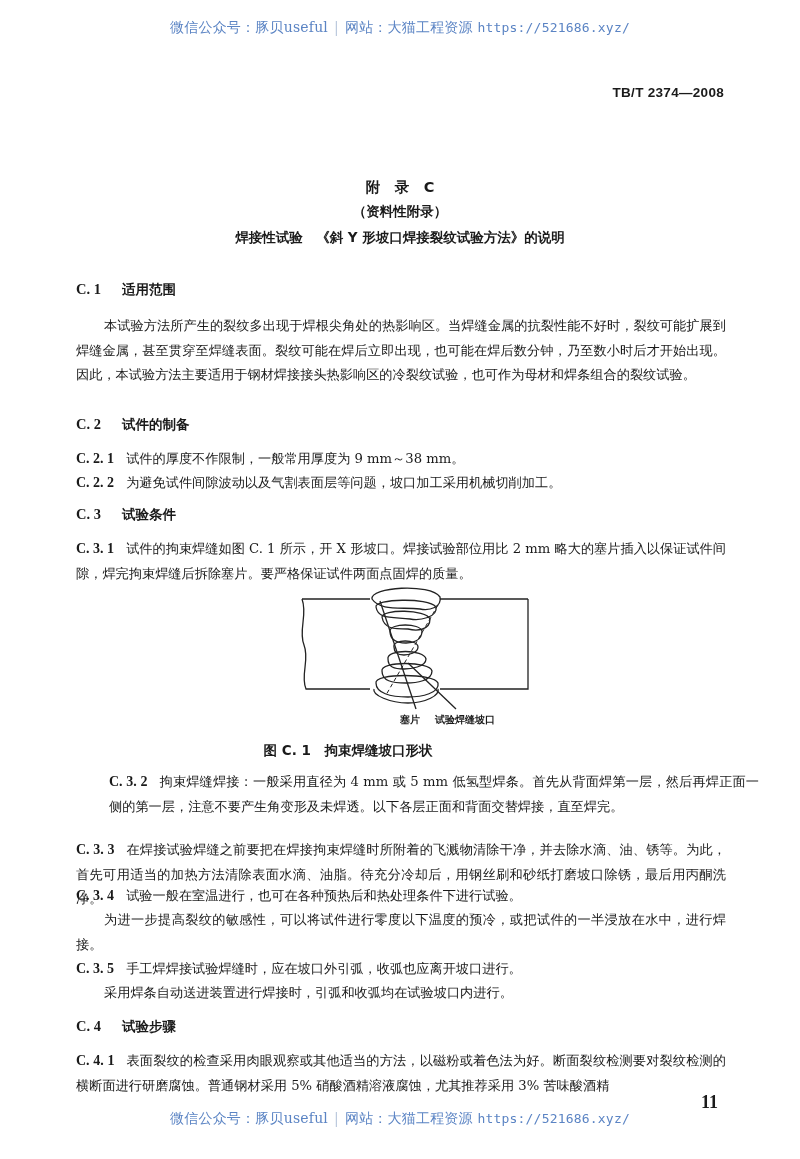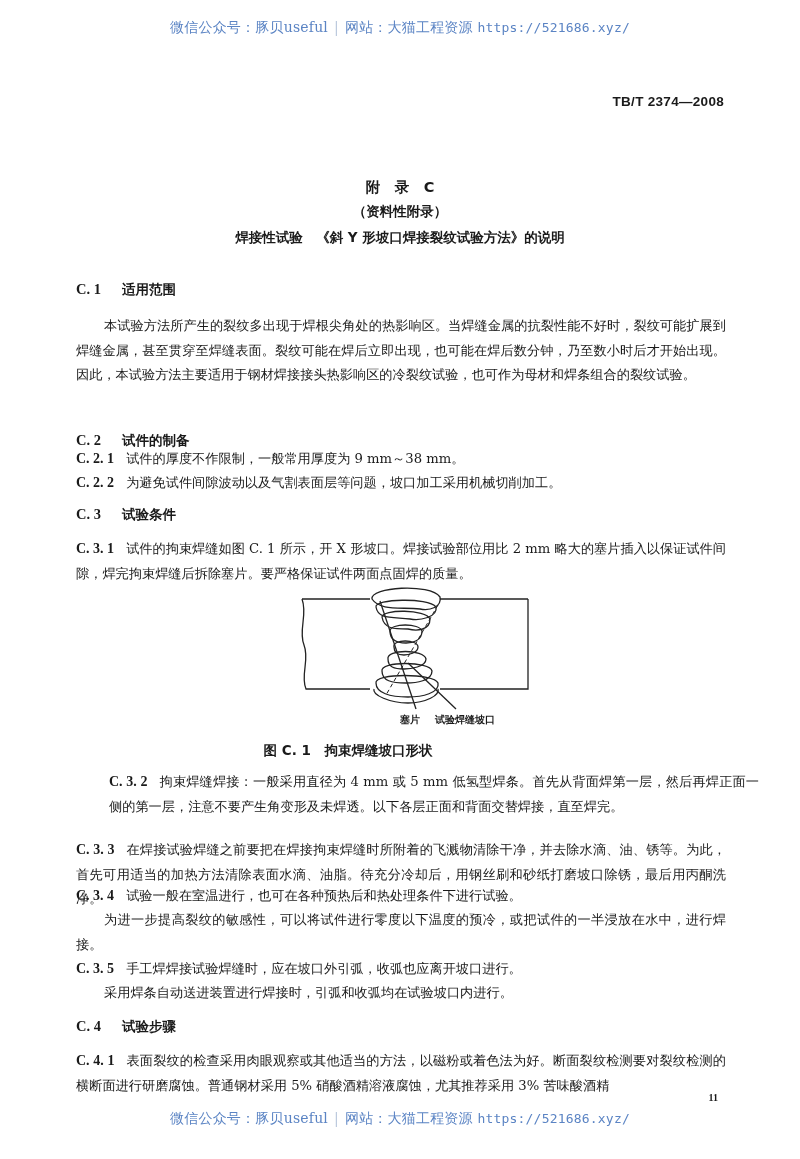--- a/index.html
+++ b/index.html
@@ -3,34 +3,34 @@
 <meta charset="utf-8">
 <style>
   html, body { margin:0; padding:0; background:#ffffff; }
   body { width:800px; height:1159px; position:relative; overflow:hidden;
          font-family:"DejaVu Serif","Liberation Serif",serif; color:#1a1a1a; }
   .wm { position:absolute; left:0; width:800px; text-align:center;
         color:#5b84c4; font-size:14px; letter-spacing:0.2px;
         font-family:"DejaVu Serif","Liberation Serif",serif; }
   .wm .mono { font-family:"DejaVu Sans Mono","Liberation Mono",monospace; font-size:13px; }
   .wm .sep { color:#b8c6dc; margin:0 6px; }
-  .docno { position:absolute; top:94px; right:76px; font-weight:bold; font-size:13.5px;
+  .docno { position:absolute; top:85px; right:76px; font-weight:bold; font-size:13.5px;
            font-family:"Liberation Sans","DejaVu Sans",sans-serif; letter-spacing:0.3px; }
   .ttl { position:absolute; left:0; width:800px; text-align:center; font-weight:bold;
          font-family:"DejaVu Sans","Liberation Sans",sans-serif; }
   .sec { position:absolute; left:76px; font-weight:bold; font-size:13.5px;
          font-family:"DejaVu Sans","Liberation Sans",sans-serif; }
   .sec .num { display:inline-block; width:46px; font-family:"Liberation Serif",serif; font-size:14.5px; }
   .para { position:absolute; left:76px; width:650px; font-size:13.2px; line-height:24.5px;
           text-align:justify; }
   .para .num { font-weight:bold; font-family:"Liberation Serif",serif; font-size:14px; margin-right:12px; }
   .ind { text-indent:28px; }
   .figcap { position:absolute; left:0; width:696px; text-align:center; font-weight:bold; font-size:13.5px;
             font-family:"DejaVu Sans","Liberation Sans",sans-serif; top:742px; }
-  .pageno { position:absolute; right:82px; top:1092px; font-weight:bold; font-size:10px;
+  .pageno { position:absolute; right:82px; top:1092px; font-weight:bold; font-size:18px;
             font-family:"Liberation Serif",serif; }
   .figure { position:absolute; left:290px; top:585px; width:250px; height:150px; }
   .lbl { position:absolute; font-size:10px; font-family:"DejaVu Sans",sans-serif; font-weight:bold; }
 </style>
 </head>
 <body>
 
 <div class="wm" style="top:19px;">
   <span>微信公众号：豚贝useful</span><span class="sep">|</span><span>网站：大猫工程资源</span>
   <span class="mono">https://521686.xyz/</span>
@@ -40,21 +40,21 @@
 
 <div class="ttl" style="top:178px;font-size:14.5px;">附　录　C</div>
 <div class="ttl" style="top:203px;font-size:13.5px;">（资料性附录）</div>
 <div class="ttl" style="top:229px;font-size:13.5px;">焊接性试验　《斜 Y 形坡口焊接裂纹试验方法》的说明</div>
 
 <div class="sec" style="top:281px;">
   <span class="num">C. 1</span><span>适用范围</span>
 </div>
 <div class="para ind" style="top:314px;">本试验方法所产生的裂纹多出现于焊根尖角处的热影响区。当焊缝金属的抗裂性能不好时，裂纹可能扩展到焊缝金属，甚至贯穿至焊缝表面。裂纹可能在焊后立即出现，也可能在焊后数分钟，乃至数小时后才开始出现。因此，本试验方法主要适用于钢材焊接接头热影响区的冷裂纹试验，也可作为母材和焊条组合的裂纹试验。</div>
 
-<div class="sec" style="top:432px;">
+<div class="sec" style="top:416px;">
   <span class="num">C. 2</span><span>试件的制备</span>
 </div>
 <div class="para" style="top:447px;">
   <span class="num">C. 2. 1</span><span>试件的厚度不作限制，一般常用厚度为 9 mm～38 mm。</span>
 </div>
 <div class="para" style="top:471px;">
   <span class="num">C. 2. 2</span><span>为避免试件间隙波动以及气割表面层等问题，坡口加工采用机械切削加工。</span>
 </div>
 
 <div class="sec" style="top:506px;">

